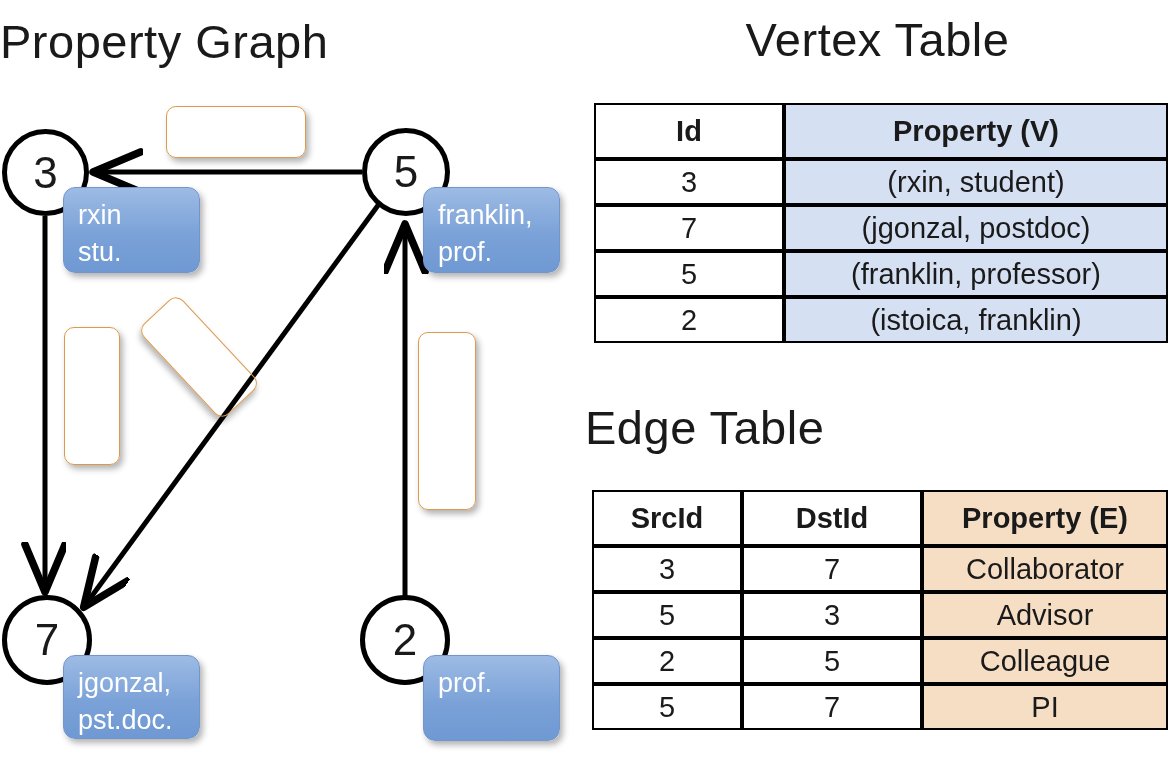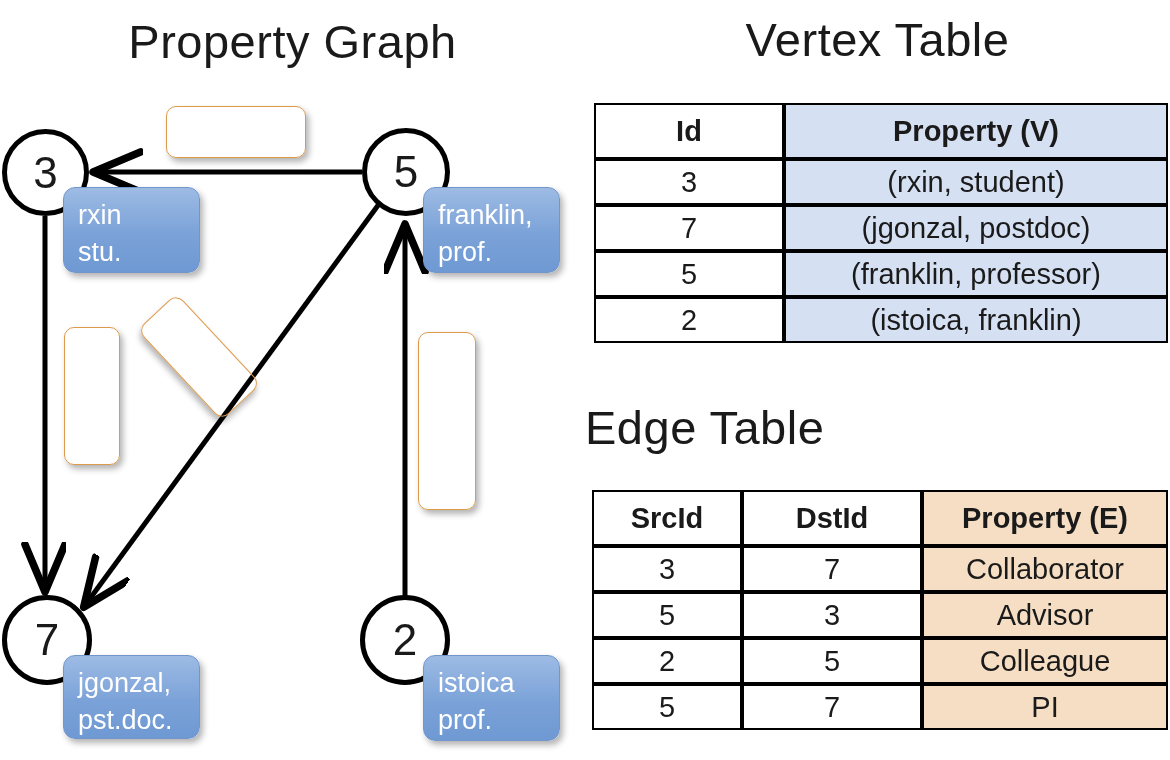--- a/index.html
+++ b/index.html
@@ -19,21 +19,20 @@
   
   .section-title {
     position: absolute;
     font-weight: 400;
     color: #1a1a1a;
     letter-spacing: 0.5px;
     white-space: nowrap;
   }
   #title-property-graph {
     left: 0; top: 14px; width: 585px;
-    text-align: center;
     font-size: 47px;
     line-height: 56px;
   }
   #title-vertex-table {
     left: 585px; top: 12px; width: 585px;
     text-align: center;
     font-size: 47px;
     line-height: 56px;
   }
   #title-edge-table {
@@ -208,21 +207,20 @@
     <div>franklin,</div>
     <div>prof.</div>
   </div>
 
   <div class="prop-box" id="prop-jgonzal" style="left:63px; top:655px; width:137px; height:84px;">
     <div>jgonzal,</div>
     <div>pst.doc.</div>
   </div>
 
   <div class="prop-box" id="prop-istoica" style="left:423px; top:655px; width:137px; height:86px;">
-    <div>istoica</div>
     <div>prof.</div>
   </div>
 
 </div>
 
 <table class="data-table" id="vertex-table">
   <colgroup>
     <col class="c-id">
       <col class="c-prop">
   </colgroup>

